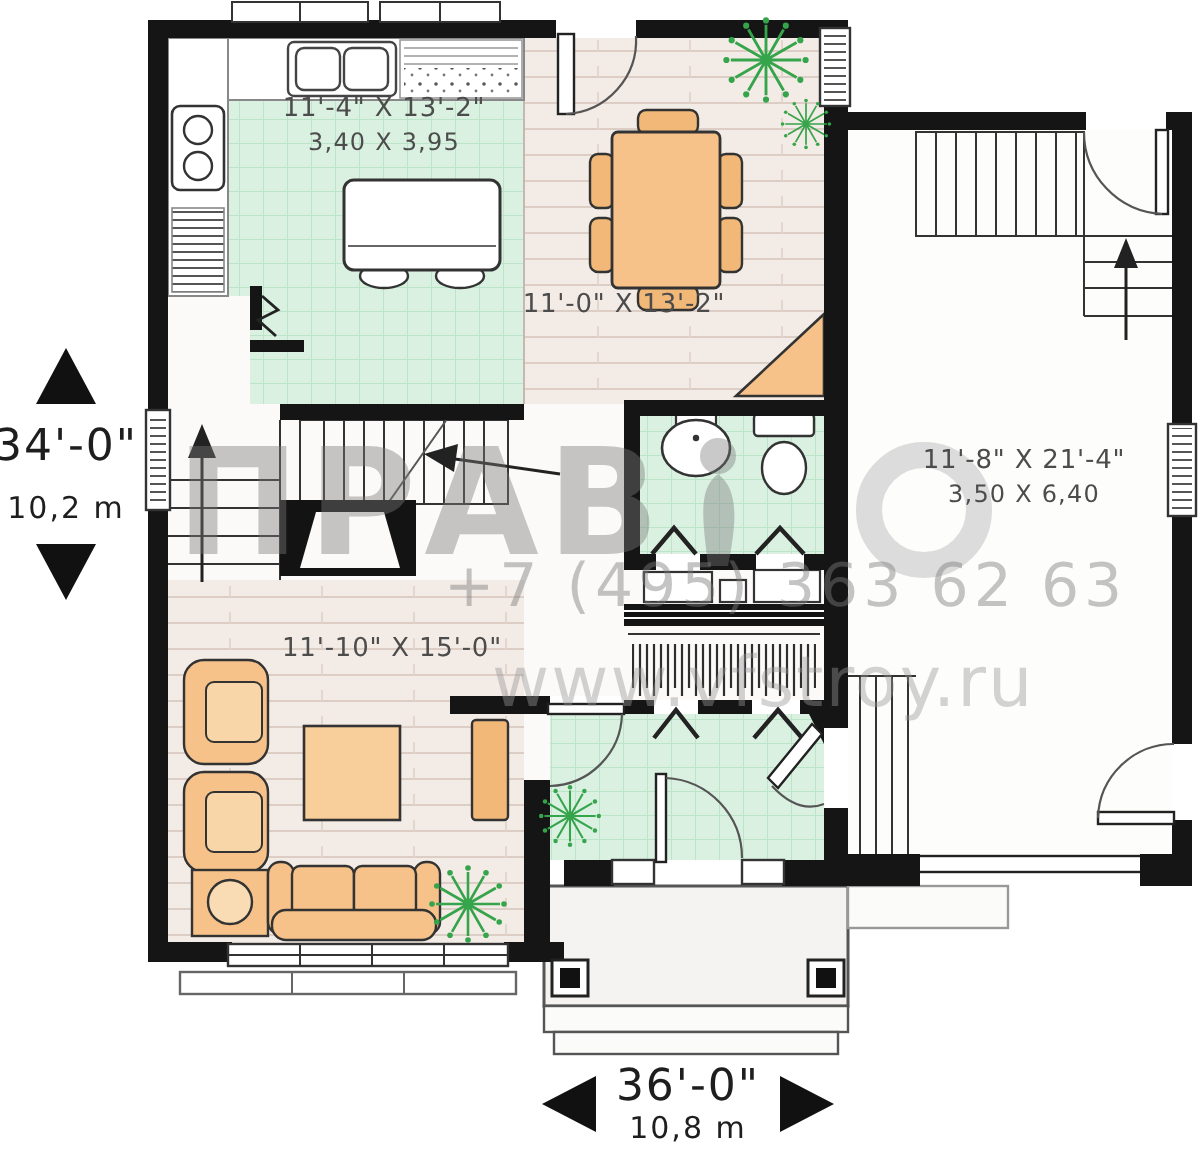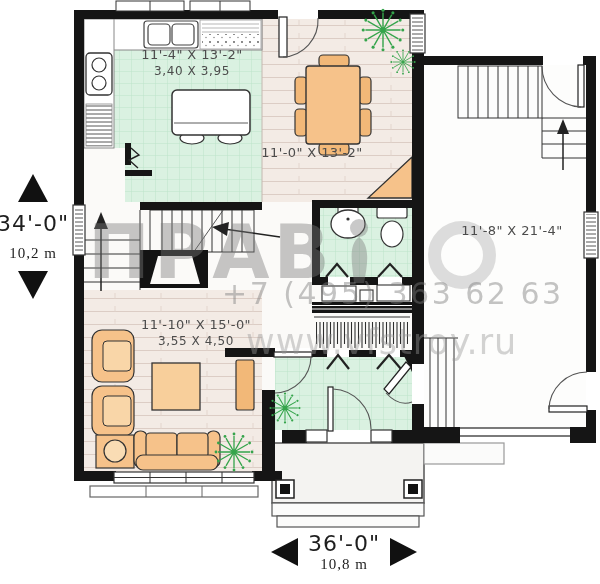--- a/index.html
+++ b/index.html
@@ -7,21 +7,21 @@
          font-family:"DejaVu Sans",sans-serif;}
   #plan-svg{position:absolute;left:0;top:0;z-index:1;}
   .room-label{position:absolute;text-align:center;color:#4c4c4c;line-height:1.3;z-index:3;}
   .room-label .ft{font-size:13px;letter-spacing:.4px;display:block;}
   .room-label .m{font-size:12px;letter-spacing:.6px;display:block;}
   .dim-v{position:absolute;left:0;top:174px;width:66px;display:flex;flex-direction:column;
          align-items:center;gap:9px;z-index:3;color:#1e1e1e;}
   .dim-h{position:absolute;left:240px;top:531px;width:208px;display:flex;flex-direction:row;
          align-items:center;justify-content:center;gap:10px;z-index:3;color:#1e1e1e;}
   .dim-ft{font-size:22px;letter-spacing:1px;}
-  .dim-m{font-size:15px;letter-spacing:1px;font-family:Liberation Serif, serif;}
+  .dim-m{font-size:15px;letter-spacing:1px;}
   .dim-h .col{display:flex;flex-direction:column;align-items:center;line-height:1.15;}
   .tri-up{width:0;height:0;border-left:15px solid transparent;border-right:15px solid transparent;
           border-bottom:28px solid #111;}
   .tri-down{width:0;height:0;border-left:15px solid transparent;border-right:15px solid transparent;
           border-top:28px solid #111;}
   .tri-left{width:0;height:0;border-top:14px solid transparent;border-bottom:14px solid transparent;
           border-right:27px solid #111;}
   .tri-right{width:0;height:0;border-top:14px solid transparent;border-bottom:14px solid transparent;
           border-left:27px solid #111;}
   #watermark{position:absolute;inset:0;z-index:4;pointer-events:none;}
@@ -338,24 +338,24 @@
 
 <div class="room-label" style="left:112px;top:47px;width:160px;">
   <span class="ft">11'-4" X 13'-2"</span>
   <span class="m">3,40 X 3,95</span>
 </div>
 <div class="room-label" style="left:232px;top:145px;width:160px;">
   <span class="ft">11'-0" X 13'-2"</span>
 </div>
 <div class="room-label" style="left:116px;top:317px;width:160px;">
   <span class="ft">11'-10" X 15'-0"</span>
-  <span class="m">3,55 X 4,50</span>
 </div>
 <div class="room-label" style="left:432px;top:223px;width:160px;">
   <span class="ft">11'-8" X 21'-4"</span>
+  <span class="m">3,50 X 6,40</span>
 </div>
 
 <div class="dim-v">
   <div class="tri-up"></div>
   <div class="dim-ft">34'-0"</div>
   <div class="dim-m">10,2 m</div>
   <div class="tri-down"></div>
 </div>
 <div class="dim-h">
   <div class="tri-left"></div>

